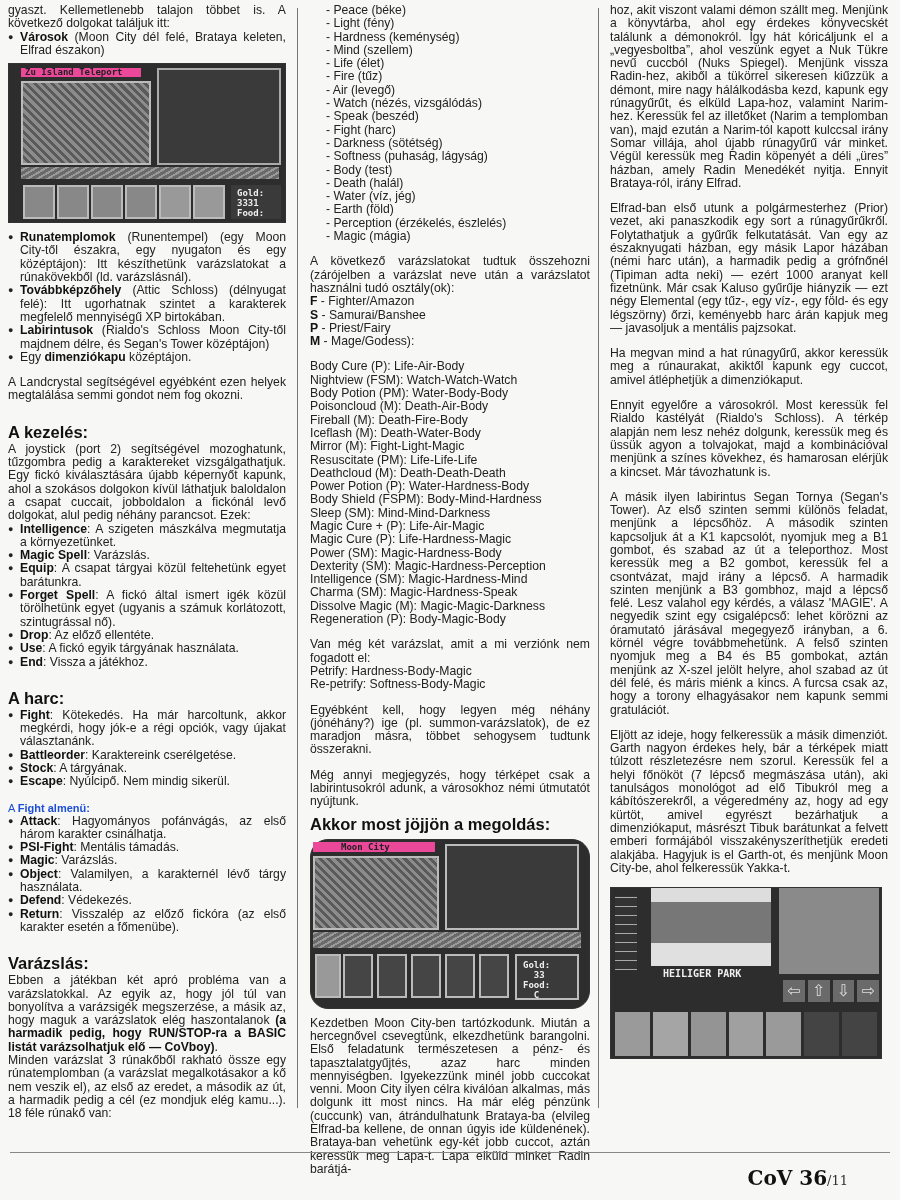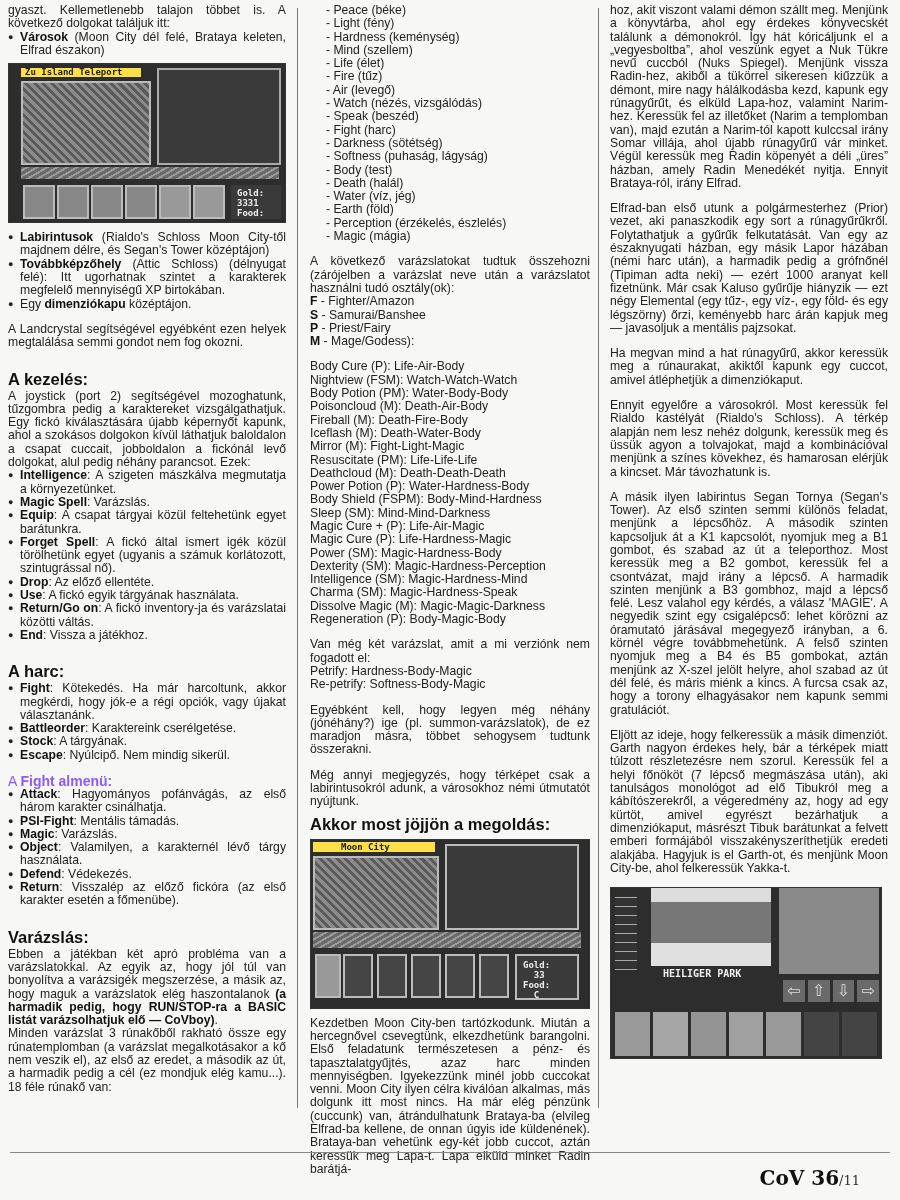--- a/index.html
+++ b/index.html
@@ -9,36 +9,36 @@
   }
   .col { position:absolute; top:4px; }
   .col1 { left:8px; width:278px; }
   .col2 { left:310px; width:280px; }
   .col3 { left:610px; width:278px; }
   .vrule { position:absolute; width:1px; background:#777; }
   p { margin:0; text-align:justify; }
   .gap { height:12px; }
   b { font-weight:bold; color:#111; }
   h2 { font-size:16.5px; font-weight:bold; margin:20px 0 2px 0; line-height:18px; color:#111; }
-  h3 { font-size:14px; font-weight:bold; margin:0; line-height:14px; color:#8b5cf6; }
+  h3 { font-size:11px; font-weight:bold; margin:0; line-height:14px; color:#1d4ed8; }
   ul.bul { list-style:none; margin:0; padding:0; }
   ul.bul li { position:relative; padding-left:12px; text-align:justify; }
   ul.bul li::before { content:"\25CF"; position:absolute; left:0; top:0; font-size:9px; }
   ul.dash { list-style:none; margin:0; padding:0 0 0 16px; }
   ul.dash li::before { content:"- "; }
   .spell { margin:0; }
   .shot { border:1px solid #333; background:#2d2d2d; position:relative; margin:6px 0 8px 0; }
   .shot .inner { position:absolute; }
-  .lightbar { background:#fde047; }
+  .lightbar { background:#ec4899; }
   .tex { background: repeating-linear-gradient(45deg,#8c8c8c 0 3px,#5a5a5a 3px 6px); }
   .tex2 { background: repeating-linear-gradient(-30deg,#9a9a9a 0 2px,#6a6a6a 2px 5px); }
   .dark { background:#3a3a3a; }
   .slot { position:absolute; background:#454545; border:2px solid #bbb; }
   .pxtxt { position:absolute; font-family:"DejaVu Sans Mono", monospace; color:#eee; font-weight:bold; font-size:9px; line-height:10px; }
-  .footer { position:absolute; right:40px; top:1172px; font-family:"DejaVu Serif", serif; }
+  .footer { position:absolute; right:52px; top:1172px; font-family:"DejaVu Serif", serif; }
   .footer .mag { font-size:20px; font-weight:bold; color:#111; }
   .footer .pg { font-size:13px; color:#333; }
   .hrule { position:absolute; left:10px; top:1152px; width:880px; height:1px; background:#888; }
 </style>
 </head>
 <body>
 
 <div class="vrule" style="left:297px; top:8px; height:1100px;"></div>
 <div class="vrule" style="left:598px; top:8px; height:1100px;"></div>
 
@@ -60,37 +60,37 @@
     <div class="slot" style="left:82px; top:121px; width:28px; height:30px; background:#888;"></div>
     <div class="slot" style="left:116px; top:121px; width:28px; height:30px; background:#888;"></div>
     <div class="slot" style="left:150px; top:121px; width:28px; height:30px; background:#999;"></div>
     <div class="slot" style="left:184px; top:121px; width:28px; height:30px; background:#999;"></div>
     <div class="inner dark" style="left:222px; top:121px; width:50px; height:34px;">
       <div class="pxtxt" style="left:6px; top:3px;"><span>Gold:</span><br><span>3331</span><br><span>Food:</span></div>
     </div>
   </div>
 
   <ul class="bul">
+    <li><b>Runatemplomok</b><span> (Runentempel) (egy Moon City-től északra, egy nyugaton és egy középtájon): Itt készíthetünk varázslatokat a rúnakövekből (ld. varázslásnál).</span></li>
+    <li><b>Továbbképzőhely</b><span> (Attic Schloss) (délnyugat felé): Itt ugorhatnak szintet a karakterek megfelelő mennyiségű XP birtokában.</span></li>
     <li><b>Labirintusok</b><span> (Rialdo's Schloss Moon City-től majdnem délre, és Segan's Tower középtájon)</span></li>
-    <li><b>Továbbképzőhely</b><span> (Attic Schloss) (délnyugat felé): Itt ugorhatnak szintet a karakterek megfelelő mennyiségű XP birtokában.</span></li>
     <li><span>Egy </span><b>dimenziókapu</b><span> középtájon.</span></li>
   </ul>
   <div class="gap"></div>
   <p>A Landcrystal segítségével egyébként ezen helyek megtalálása semmi gondot nem fog okozni.</p>
 
   <h2>A kezelés:</h2>
   <p>A joystick (port 2) segítségével mozoghatunk, tűzgombra pedig a karaktereket vizsgálgathatjuk. Egy fickó kiválasztására újabb képernyőt kapunk, ahol a szokásos dolgokon kívül láthatjuk baloldalon a csapat cuccait, jobboldalon a fickónál levő dolgokat, alul pedig néhány parancsot. Ezek:</p>
   <ul class="bul">
     <li><b>Intelligence</b><span>: A szigeten mászkálva megmutatja a környezetünket.</span></li>
     <li><b>Magic Spell</b><span>: Varázslás.</span></li>
     <li><b>Equip</b><span>: A csapat tárgyai közül feltehetünk egyet barátunkra.</span></li>
     <li><b>Forget Spell</b><span>: A fickó által ismert igék közül törölhetünk egyet (ugyanis a számuk korlátozott, szintugrással nő).</span></li>
     <li><b>Drop</b><span>: Az előző ellentéte.</span></li>
     <li><b>Use</b><span>: A fickó egyik tárgyának használata.</span></li>
-    <li><b>Return/Go on</b><span>: A fickó inventory-ja és varázslatai közötti váltás.</span></li>
     <li><b>End</b><span>: Vissza a játékhoz.</span></li>
   </ul>
 
   <h2>A harc:</h2>
   <ul class="bul">
     <li><b>Fight</b><span>: Kötekedés. Ha már harcoltunk, akkor megkérdi, hogy jók-e a régi opciók, vagy újakat választanánk.</span></li>
     <li><b>Battleorder</b><span>: Karaktereink cserélgetése.</span></li>
     <li><b>Stock</b><span>: A tárgyának.</span></li>
     <li><b>Escape</b><span>: Nyúlcipő. Nem mindig sikerül.</span></li>
   </ul>
@@ -165,21 +165,21 @@
   <div class="gap"></div>
   <p>Van még két varázslat, amit a mi verziónk nem fogadott el:</p>
   <div class="spell">Petrify: Hardness-Body-Magic</div>
   <div class="spell">Re-petrify: Softness-Body-Magic</div>
   <div class="gap"></div>
   <p>Egyébként kell, hogy legyen még néhány (jónéhány?) ige (pl. summon-varázslatok), de ez maradjon másra, többet sehogysem tudtunk összerakni.</p>
   <div class="gap"></div>
   <p>Még annyi megjegyzés, hogy térképet csak a labirintusokról adunk, a városokhoz némi útmutatót nyújtunk.</p>
   <h2 style="margin-top:6px;">Akkor most jöjjön a megoldás:</h2>
 
-  <div class="shot" style="height:168px;">
+  <div class="shot" style="height:168px;border-radius:18px;">
     <div class="inner lightbar" style="left:2px; top:2px; width:122px; height:10px;">
       <span class="pxtxt" style="color:#222; left:28px; top:0px;">Moon City</span>
     </div>
     <div class="inner tex" style="left:2px; top:16px; width:122px; height:70px; border:2px solid #bbb;"></div>
     <div class="inner dark" style="left:134px; top:4px; width:130px; height:82px; border:2px solid #bbb;"></div>
     <div class="inner tex2" style="left:2px; top:92px; width:268px; height:16px;"></div>
     <div class="slot" style="left:4px; top:114px; width:22px; height:40px; background:#999;"></div>
     <div class="slot" style="left:32px; top:114px; width:26px; height:40px;"></div>
     <div class="slot" style="left:66px; top:114px; width:26px; height:40px;"></div>
     <div class="slot" style="left:100px; top:114px; width:26px; height:40px;"></div>

